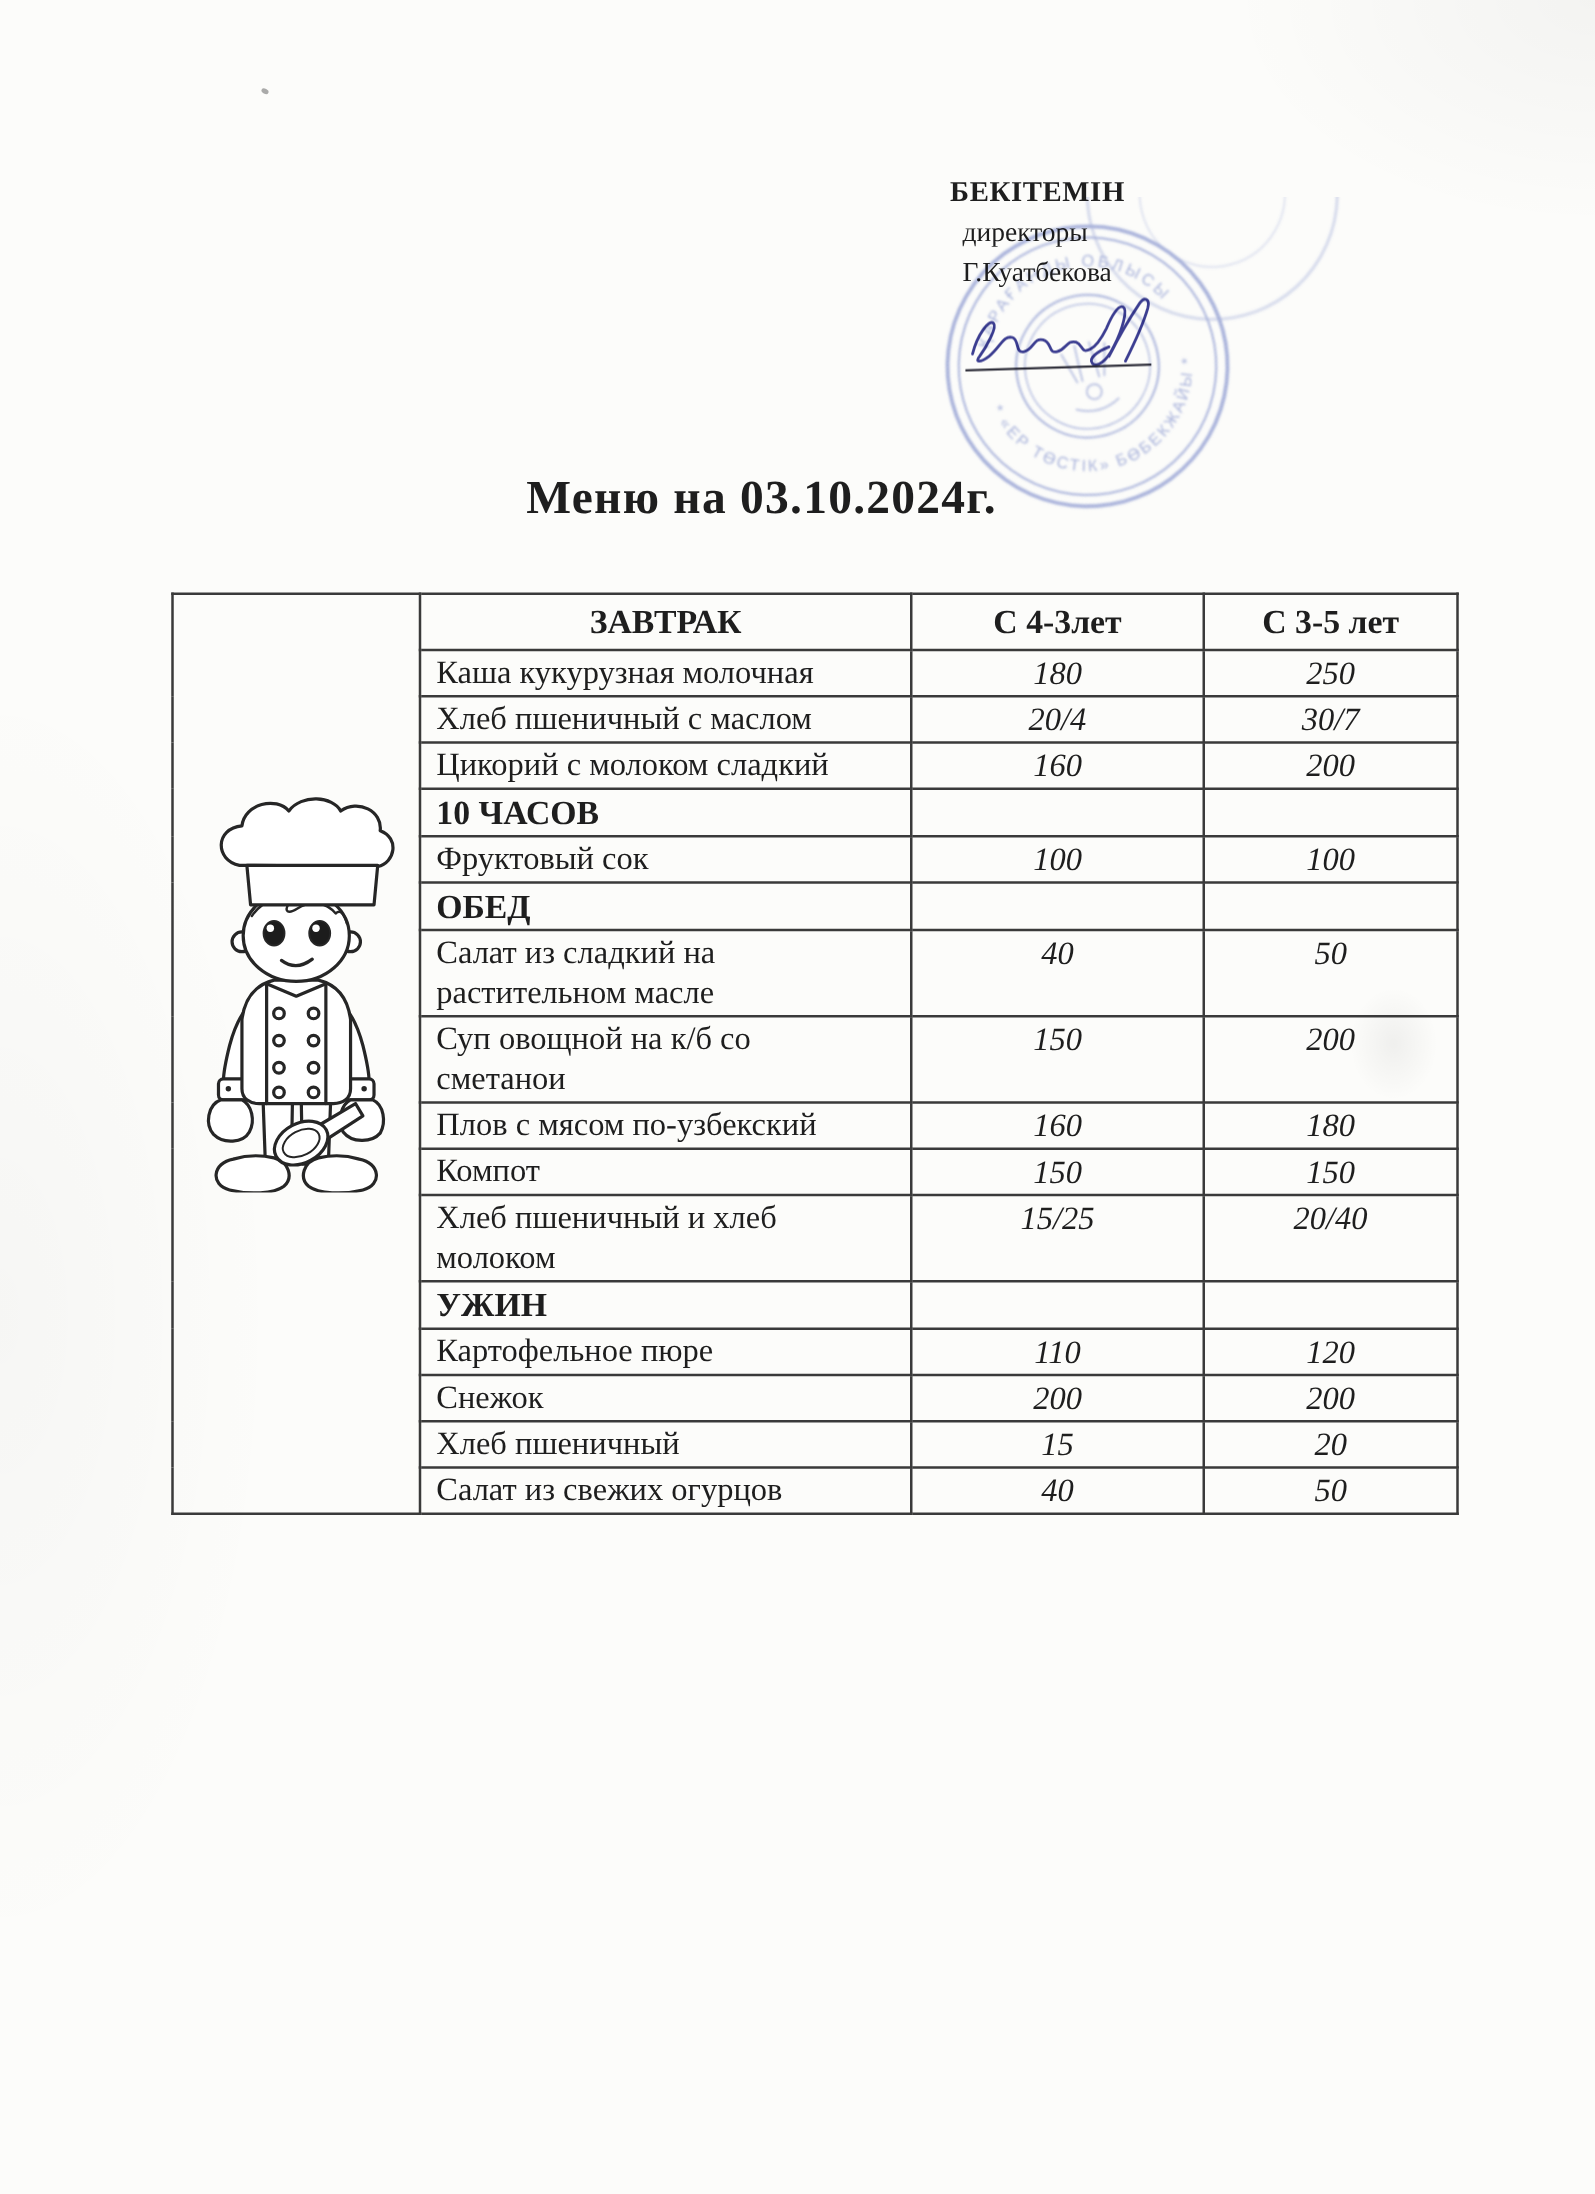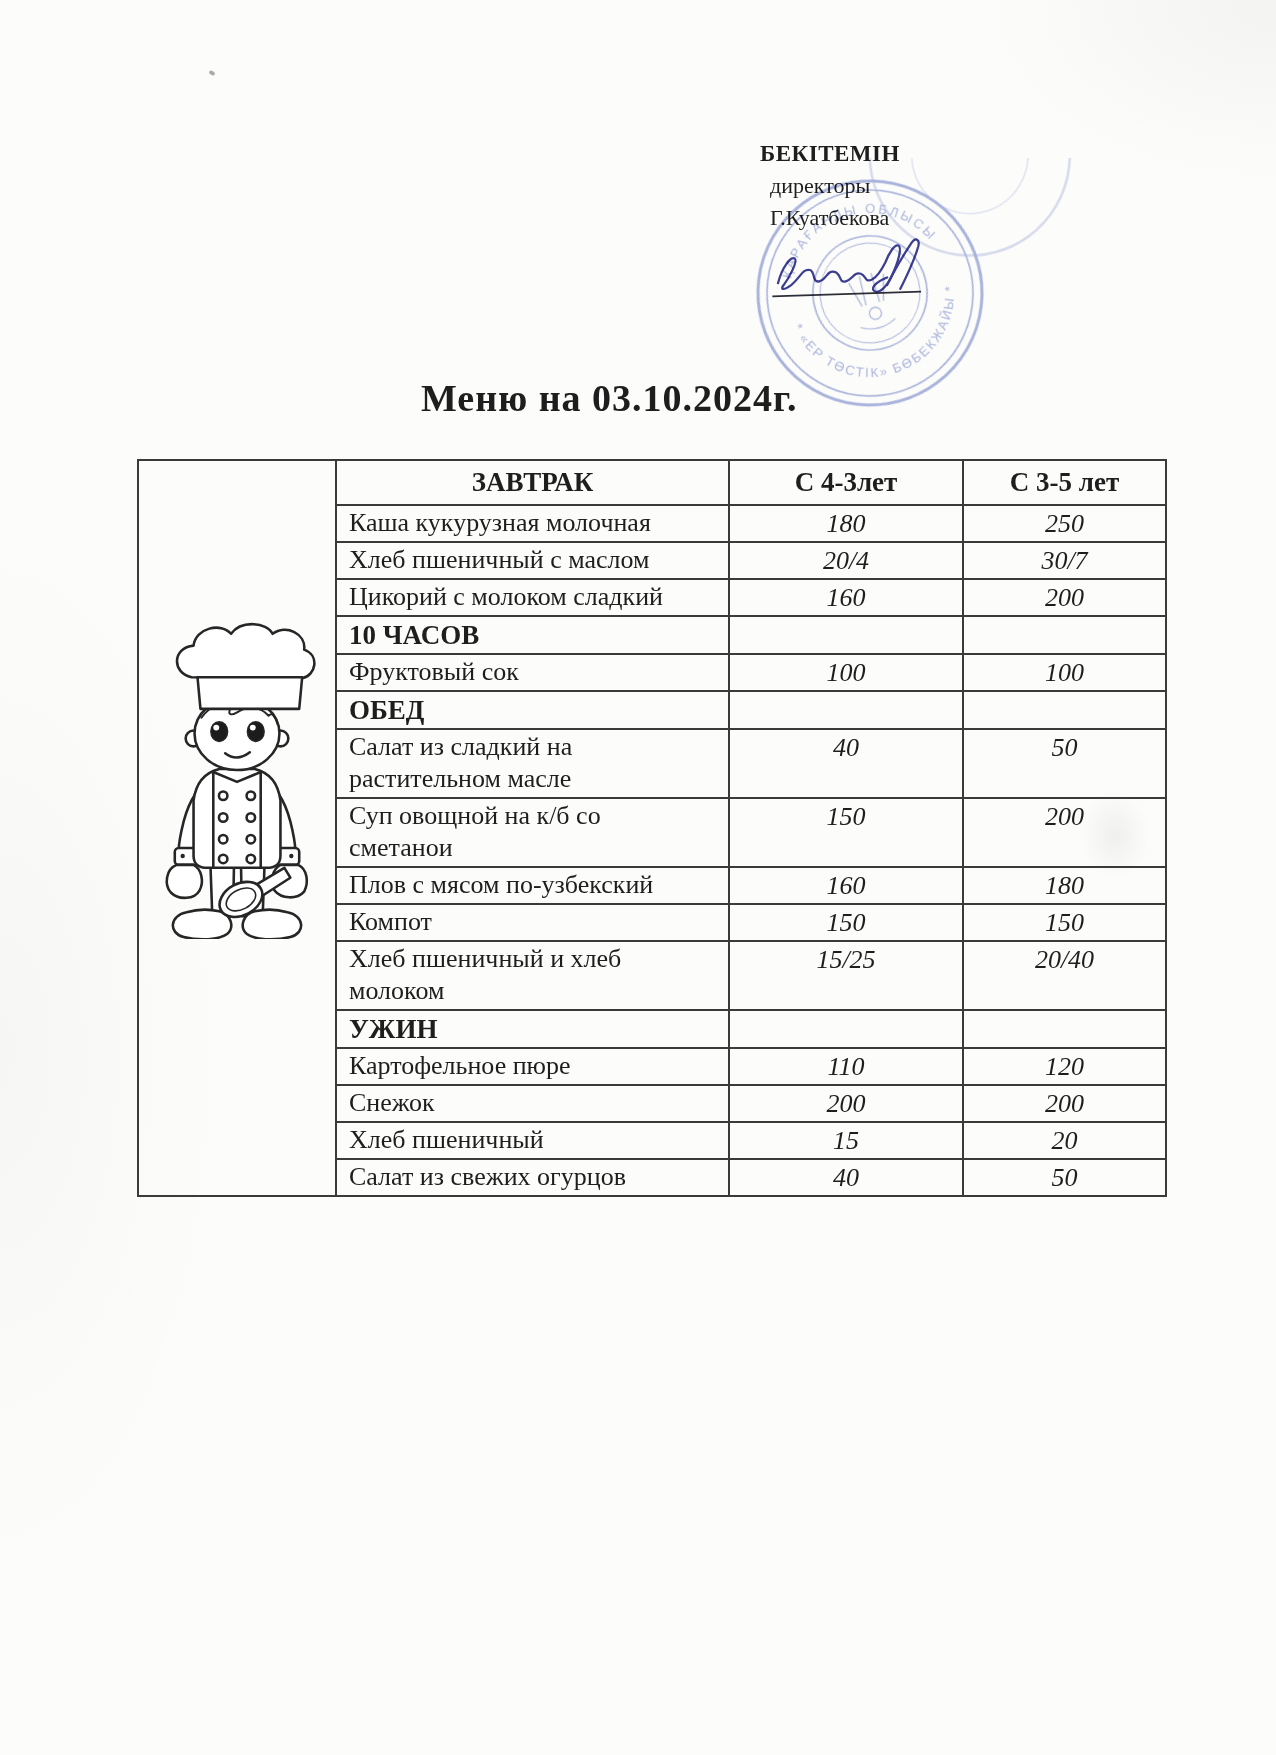--- a/index.html
+++ b/index.html
@@ -25,21 +25,21 @@
   .approval .l3,.approval .l4{margin-left:15px;}
 
   
   .stamp-svg{position:absolute;left:740px;top:158px;mix-blend-mode:multiply;}
   .sig-svg{position:absolute;left:768px;top:238px;mix-blend-mode:multiply;}
 
   
   .doc-title{position:absolute;left:421px;top:356px;font-size:38px;font-weight:bold;letter-spacing:1px;margin-top:20px;}
 
   
-  .menu-table{position:absolute;left:137px;top:459px;border-collapse:collapse;table-layout:fixed;padding-left:10px;}
+  .menu-table{position:absolute;left:137px;top:474px;border-collapse:collapse;table-layout:fixed;padding-left:10px;}
   .menu-table td,.menu-table th{border:2px solid #3a3a3a;padding:0;}
   .menu-table th{font-size:27px;font-weight:bold;height:43px;text-align:center;vertical-align:middle;}
   td.dish{font-size:26px;line-height:32px;vertical-align:top;padding:1px 10px 2px 12px;height:32px;}
   td.dish div{white-space:nowrap;}
   td.dish.section{font-weight:bold;font-size:27px;vertical-align:middle;height:33px;}
   td.num{font-size:26px;text-align:center;vertical-align:top;padding-top:2px;line-height:32px;font-style:italic;}
   td.chef-cell{vertical-align:top;}
   .chef-wrap{margin:152px auto 0;width:158px;}
 </style>
 </head>

